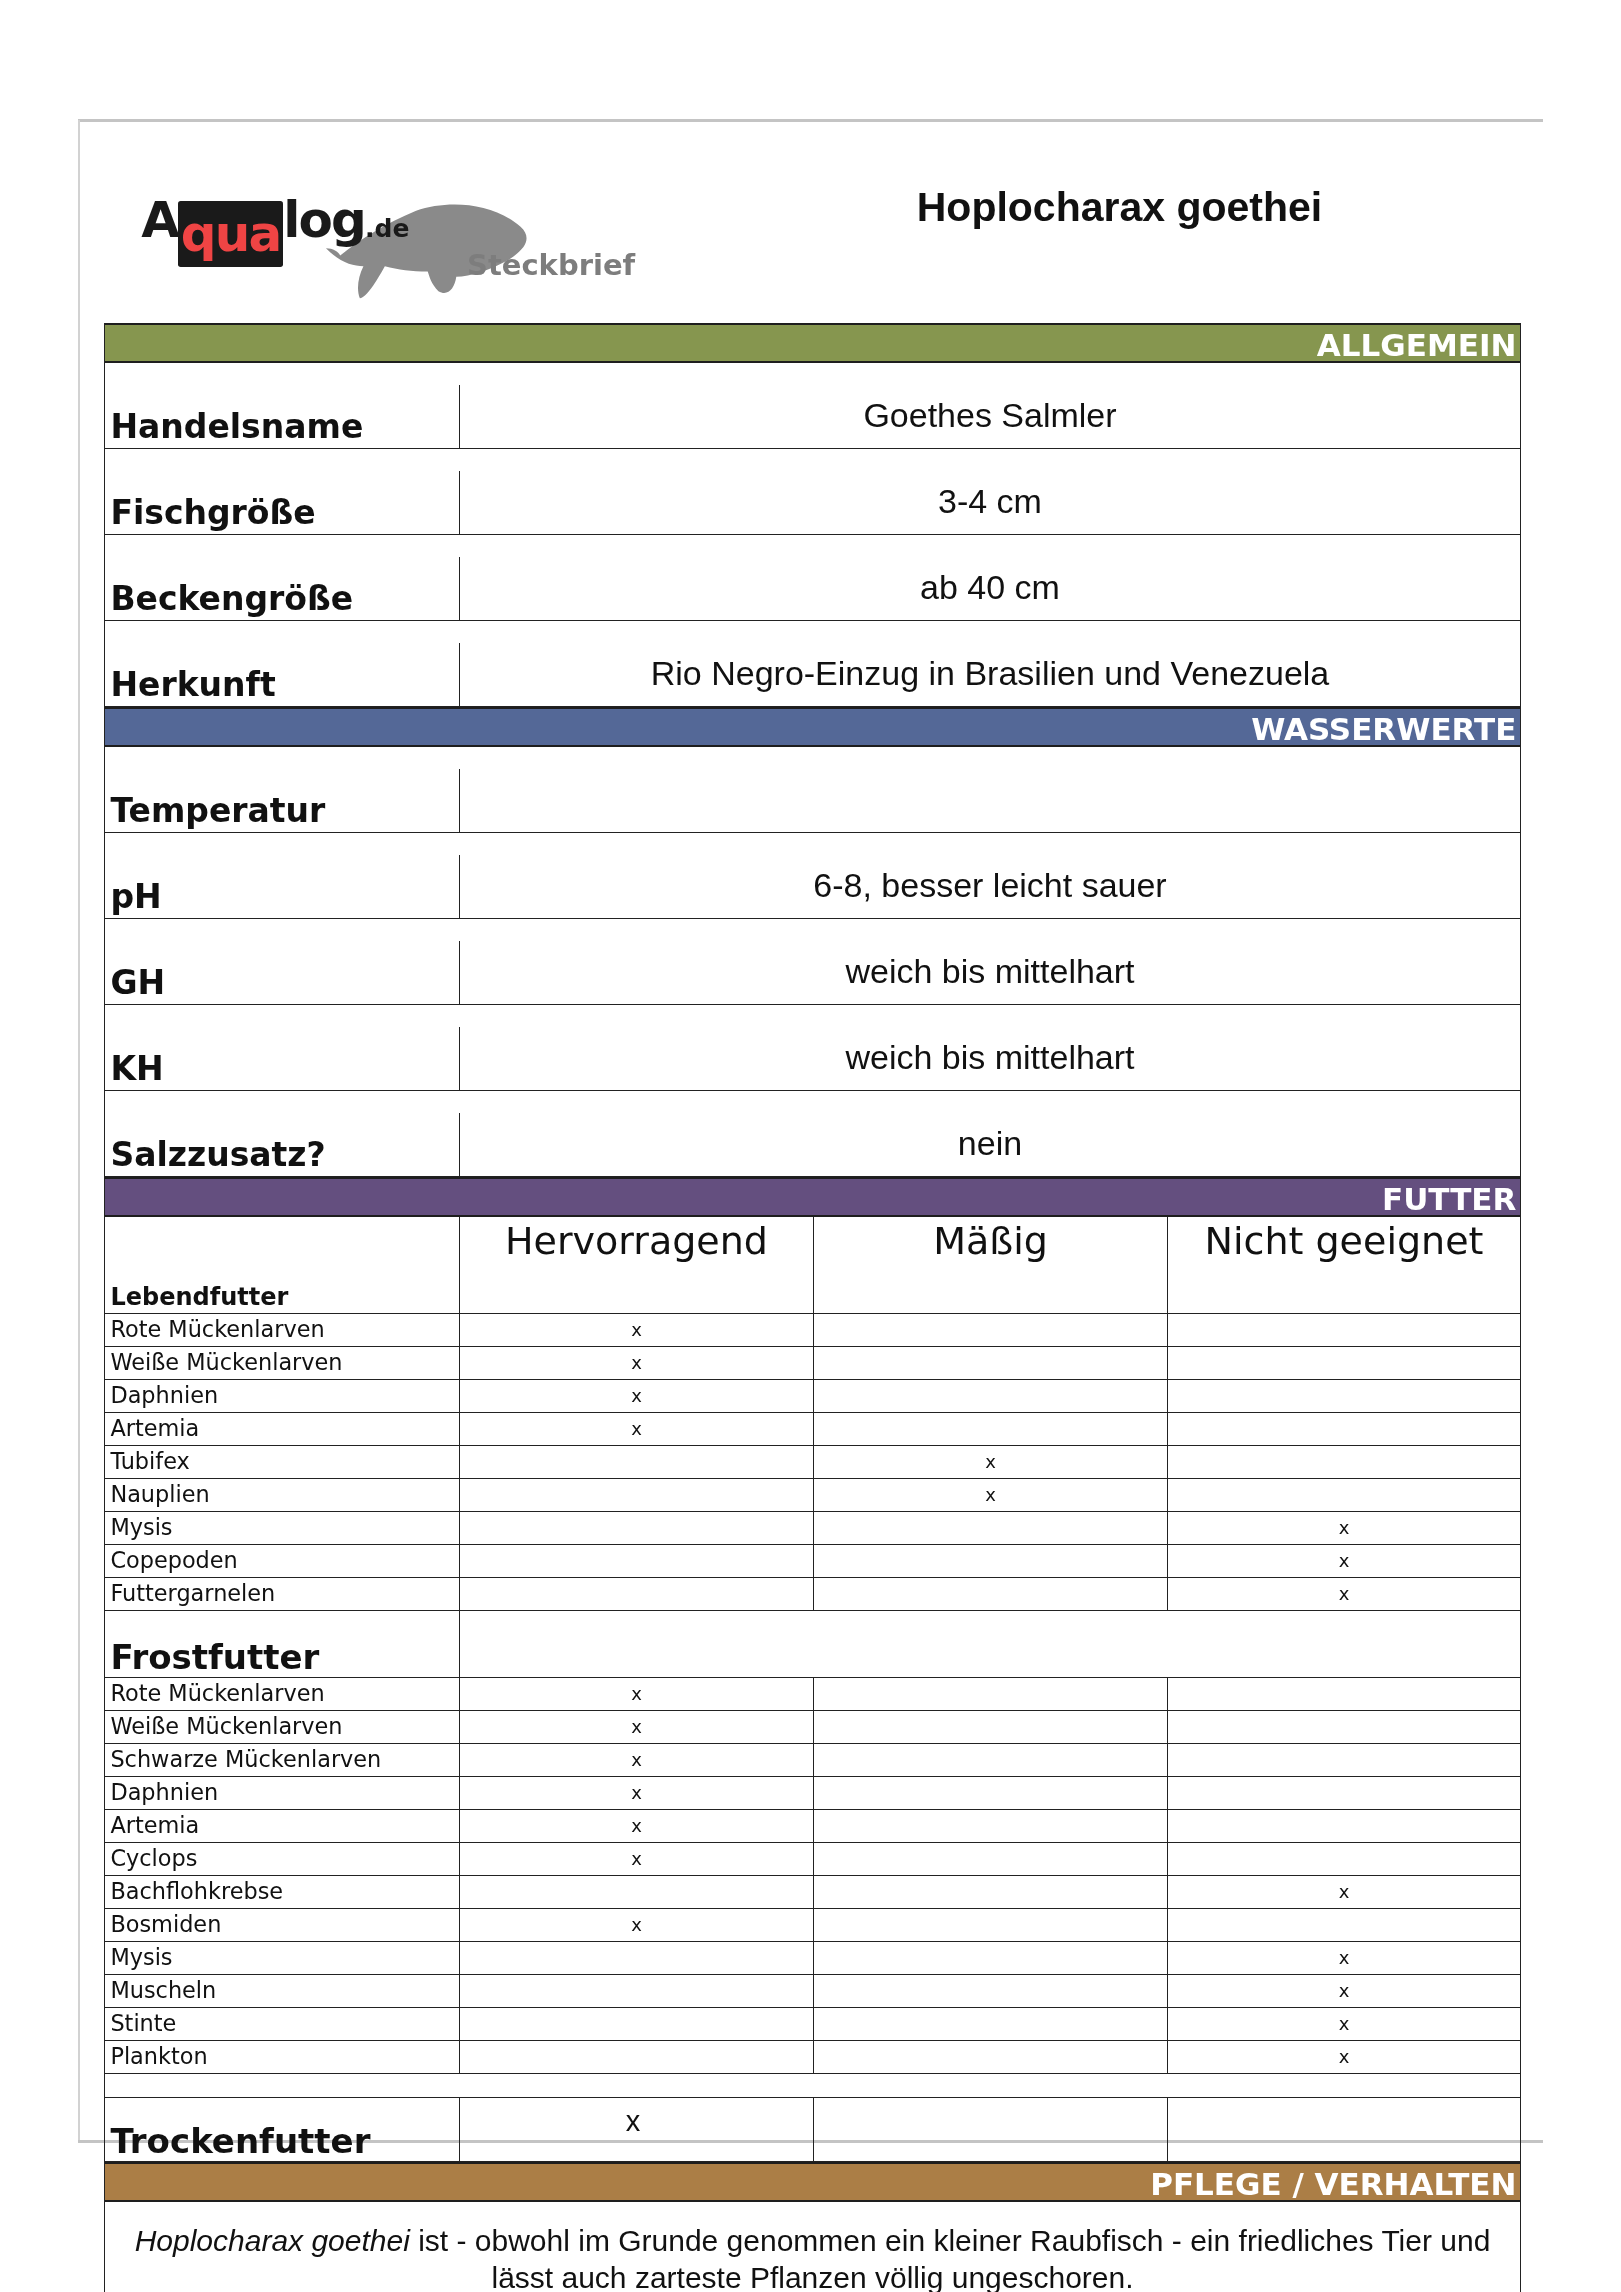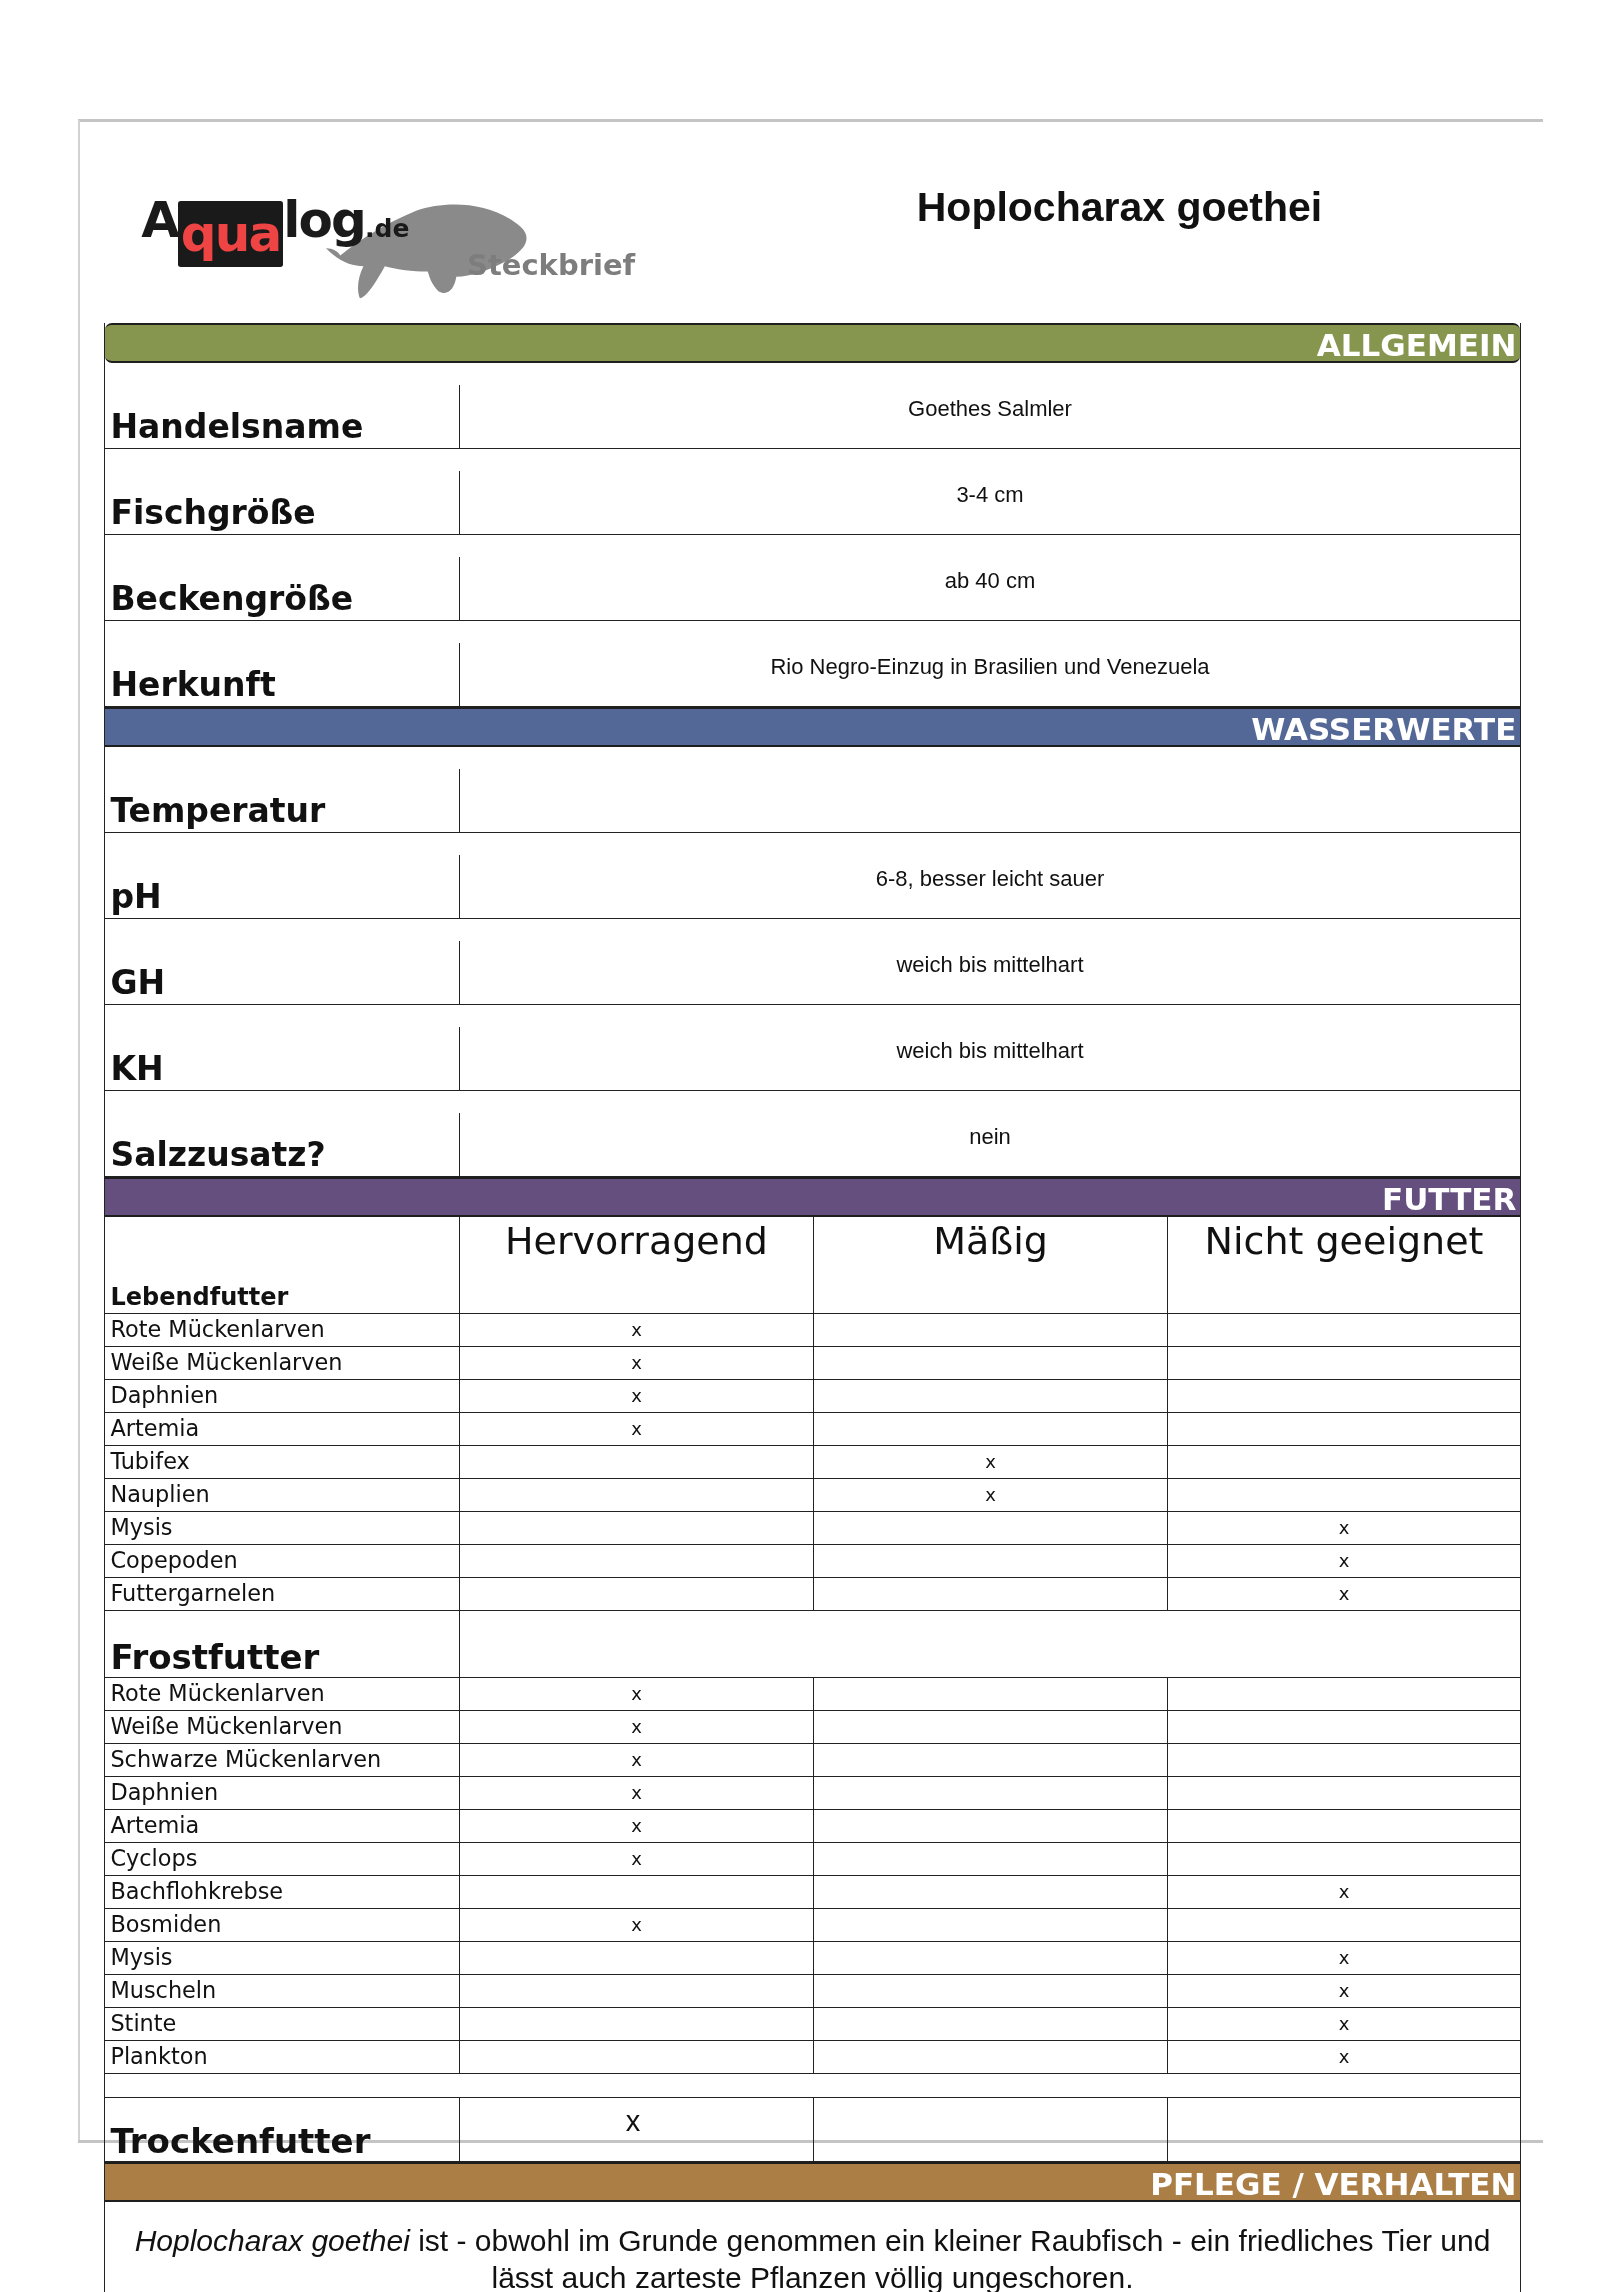--- a/index.html
+++ b/index.html
@@ -21,34 +21,34 @@
   .logo .steck { position: absolute; left: 333px; top: 73px; font-weight: bold; font-size: 29px; color: #7d7d7d; }
 
   .doc-title { position: absolute; left: 806px; width: 627px; top: 184px; text-align: center;
                font-family: "Liberation Sans", sans-serif; font-weight: bold; font-size: 41px; color: #111; }
 
   
   .sheet { position: absolute; left: 104px; top: 323px; width: 1417px; border-left: 1.8px solid #222; border-right: 1.8px solid #222; box-sizing: border-box; }
   .band { position: relative; box-sizing: border-box; border-top: 2.7px solid #1e1e1e; border-bottom: 2.7px solid #1e1e1e; height: 40px; }
   .band .band-label { position: absolute; right: 3.6px; bottom: -1.8px; color: #fff; font-family: "DejaVu Sans", sans-serif;
                       font-weight: bold; font-size: 31px; letter-spacing: 0; }
-  .band-green { background: #86964f; border-radius: 7px; }
+  .band-green { background: #86964f; }
   .band-blue { background: #546897; }
   .band-purple { background: #644f7f; }
   .band-orange { background: #ab7e46; text-decoration: underline; }
 
   .row { position: relative; display: flex; box-sizing: border-box; border-bottom: 1.8px solid #222; }
   .row .key { width: 355px; box-sizing: border-box; border-right: 1.8px solid #222; position: relative; }
   .row .val { flex: 1; position: relative; }
 
   .info-row { height: 64px; margin-top: 22px; }
   .info-row .key span { position: absolute; left: 5.4px; bottom: 1.8px; font-family: "DejaVu Sans", sans-serif;
                          font-weight: bold; font-size: 33px; }
   .info-row .val span { position: absolute; left: 0; right: 0; top: 10.7px; text-align: center;
-                         font-family: "Liberation Sans", sans-serif; font-size: 22px; }
+                         font-family: "Liberation Sans", sans-serif; font-size: 34px; }
 
   .food-head { height: 97px; }
   .food-head .key span { position: absolute; left: 5.4px; bottom: 1.8px; font-weight: bold; font-size: 24px; }
   .food-head .col { width: 354px; box-sizing: border-box; border-right: 1.8px solid #222; position: relative; }
   .food-head .col:last-child { border-right: none; flex: 1; }
   .food-head .col span { position: absolute; left: 0; right: 0; top: 1.8px; text-align: center; font-size: 38px; }
 
   .food-row { height: 33px; }
   .food-row .key span { position: absolute; left: 5.4px; top: 1.8px; font-size: 22.4px; white-space: nowrap; }
   .food-row .col { width: 354px; box-sizing: border-box; border-right: 1.8px solid #222; position: relative; }

